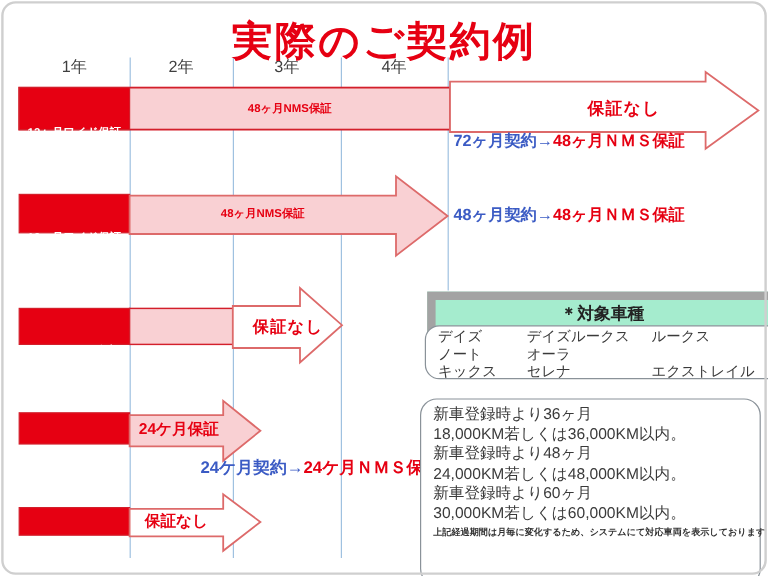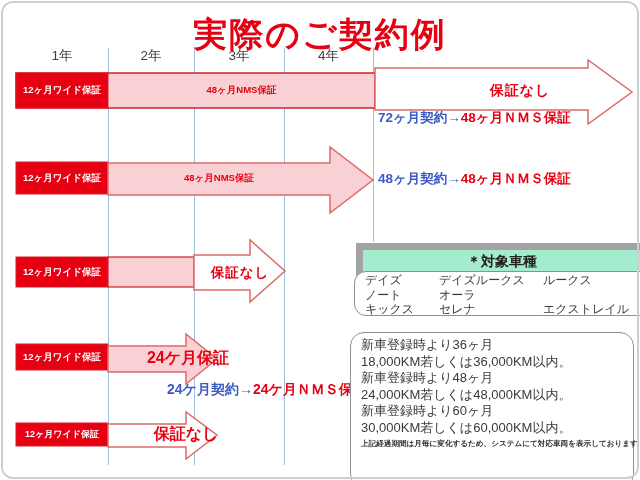--- a/index.html
+++ b/index.html
@@ -11,24 +11,24 @@
     position:absolute; inset:1px; border:2px solid #cfcfcf; border-radius:12px;
     pointer-events:none;
   }
   .abs { position:absolute; }
   .center { display:flex; align-items:center; justify-content:center; }
   .page-title {
     left:0; top:12px; width:640px; text-align:center;
     font-size:34px; font-weight:bold; color:#e60012; letter-spacing:2px;
   }
   .year-label { top:47px; height:18px; font-size:13.5px; color:#3f3f3f; }
-  .wide-label  { color:#ffffff; font-weight:bold; font-size:9.5px; letter-spacing:0; white-space:nowrap; }
+  .wide-label  { color:#ffffff; font-weight:bold; font-size:9.5px; letter-spacing:0; white-space:nowrap;margin-top:20px; }
   .mid-label   { color:#e60012; font-weight:bold; font-size:9.5px; white-space:nowrap; }
   .tail-label  { color:#e60012; font-weight:bold; font-size:14px; letter-spacing:1px; white-space:nowrap; }
-  .tail-label-sm { color:#e60012; font-weight:bold; font-size:16px; white-space:nowrap;margin-left:39px; }
+  .tail-label-sm { color:#e60012; font-weight:bold; font-size:13px; white-space:nowrap; }
   .result { font-size:13.5px; font-weight:bold; white-space:nowrap; }
   .result .b { color:#3b5bc4; }
   .result .r { color:#e60012; }
   .green-header {
     left:356px; top:243px; width:278px; height:24px;
     background:#a5ecce; border:7px solid #a3a3a3;
     font-size:14px; font-weight:bold; color:#222222;
   }
   .vehicle-box {
     left:354px; top:271px; width:314px; height:45px;

